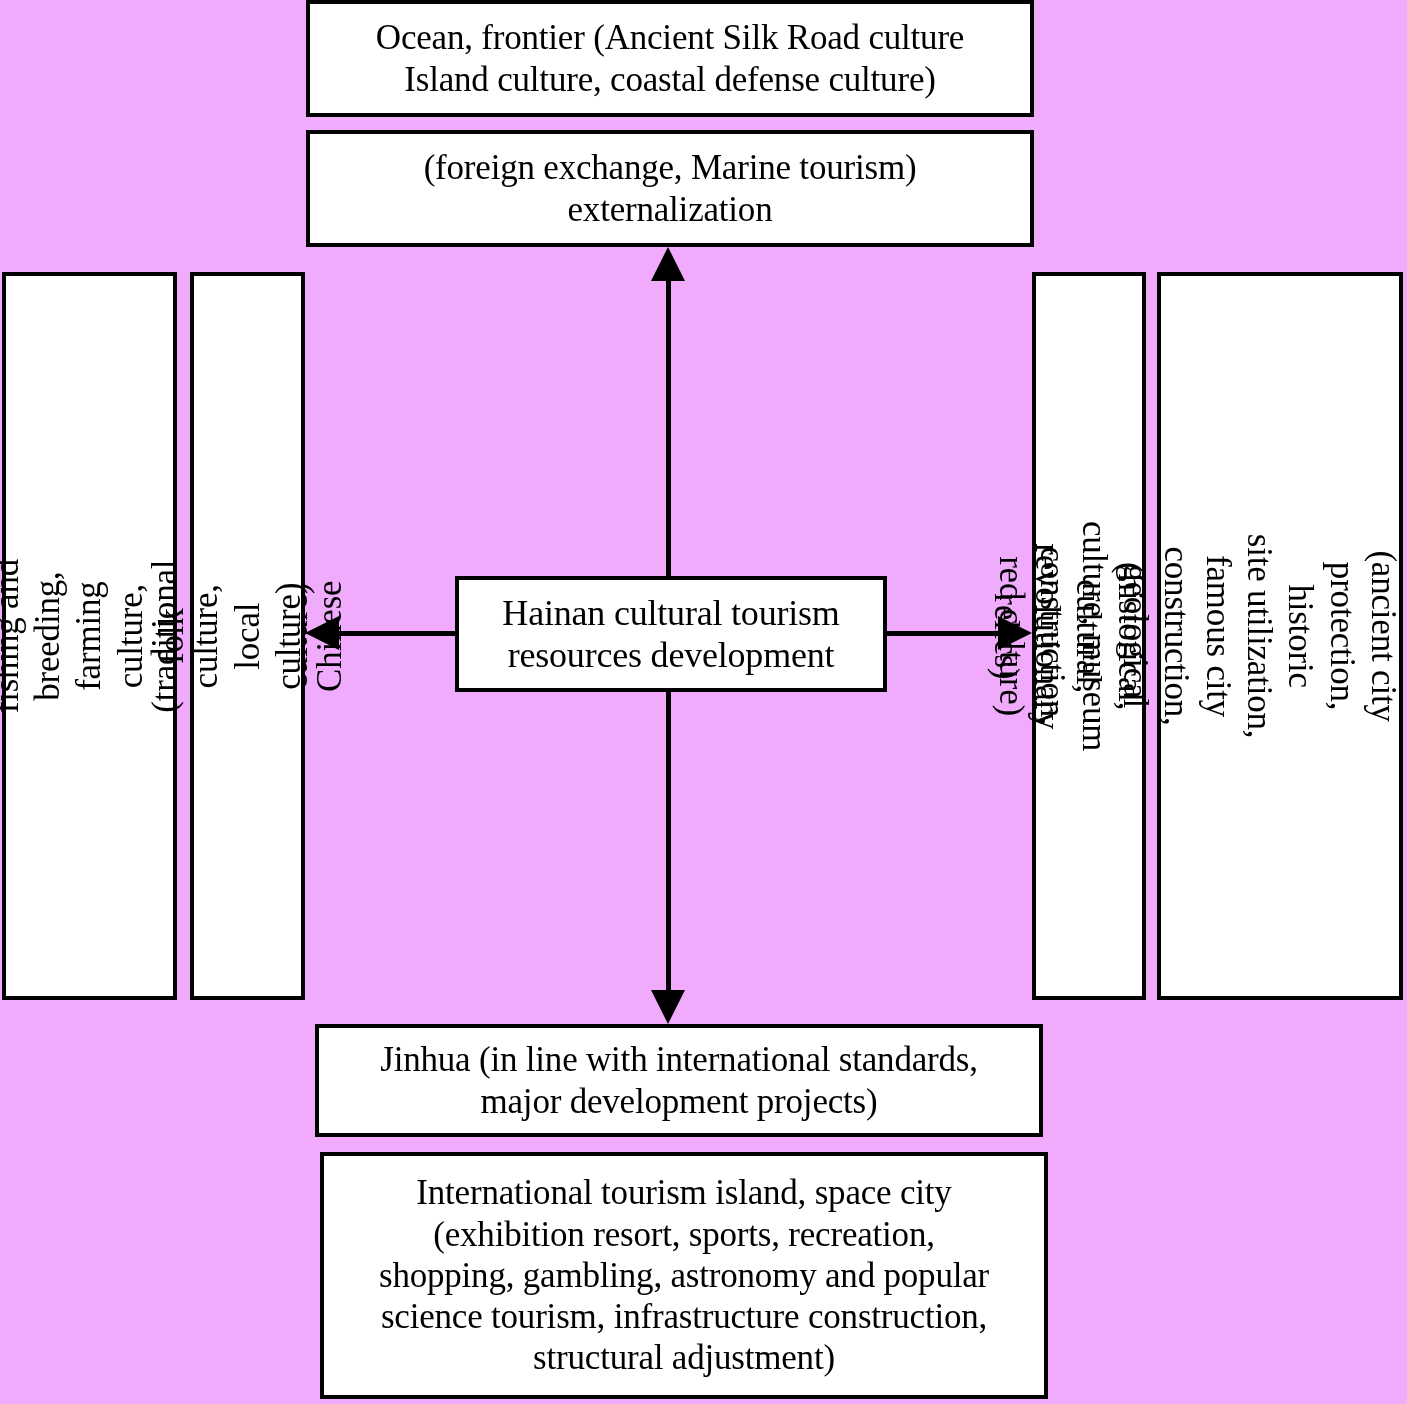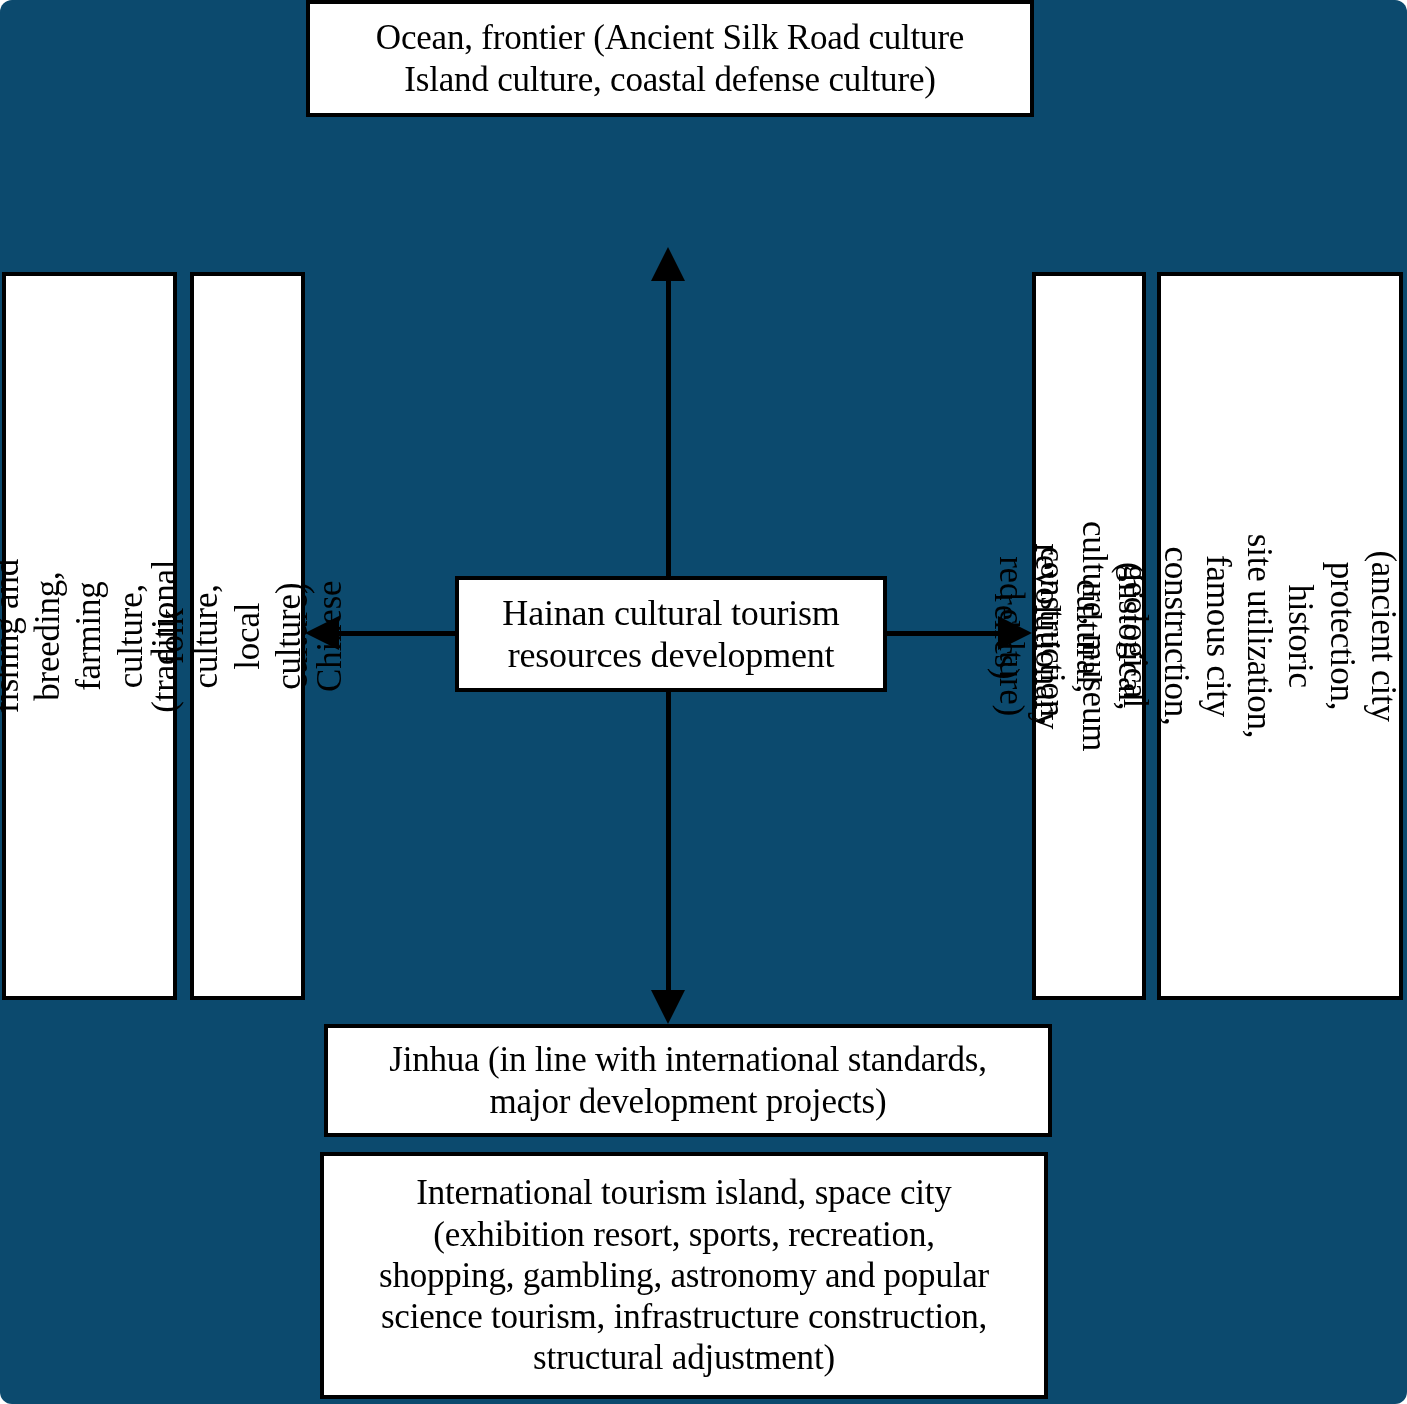--- a/index.html
+++ b/index.html
@@ -9,23 +9,22 @@
     background: #ffffff;
   }
   body {
     font-family: "Liberation Serif", "DejaVu Serif", serif;
     color: #000000;
   }
   #diagram {
     position: relative;
     width: 1407px;
     height: 1404px;
-    background: #0c4a6e;
+    background: #f0abfc;
     overflow: hidden;
-    border-radius: 12px;
   }
   .box {
     position: absolute;
     box-sizing: border-box;
     border: 4px solid #000000;
     background: #ffffff;
     display: flex;
     align-items: center;
     justify-content: center;
     text-align: center;
@@ -57,21 +56,21 @@
   #box-top-inner   { left: 306px;  top: 130px;   width: 728px;  height: 117px; }
 
   #box-left-outer  { left: 2px;    top: 272px;   width: 175px;  height: 728px; }
   #box-left-inner  { left: 190px;  top: 272px;   width: 115px;  height: 728px; }
 
   #box-center      { left: 455px;  top: 576px;   width: 432px;  height: 116px; font-size: 36px; }
 
   #box-right-inner { left: 1032px; top: 272px;   width: 114px;  height: 728px; }
   #box-right-outer { left: 1157px; top: 272px;   width: 246px;  height: 728px; }
 
-  #box-bottom-inner{ left: 324px;  top: 1024px;  width: 728px;  height: 113px; }
+  #box-bottom-inner{ left: 315px;  top: 1024px;  width: 728px;  height: 113px; }
   #box-bottom-outer{ left: 320px;  top: 1152px;  width: 728px;  height: 247px; }
 
   
   #box-left-outer .txt  { width: 718px; }
   #box-left-inner .txt  { width: 718px; }
   #box-right-inner .txt { width: 718px; }
   #box-right-outer .txt { width: 718px; }
 
   
   .arrow-line {
@@ -125,20 +124,24 @@
 </head>
 <body>
 
 <div id="diagram">
 
   <div class="box" id="box-top-outer">
     <span class="txt">Ocean, frontier (Ancient Silk Road culture
 Island culture, coastal defense culture)</span>
   </div>
 
+  <div class="box" id="box-top-inner">
+    <span class="txt">(foreign exchange, Marine tourism)
+externalization</span>
+  </div>
 
   <div class="box vbox vbox-left" id="box-left-outer">
     <span class="txt">Rural areas (ecological culture, fishing and
 breeding, farming culture, folk culture,
 national culture)</span>
   </div>
 
   <div class="box vbox vbox-left" id="box-left-inner">
     <span class="txt">(traditional culture, local culture) Chinese</span>
   </div>

